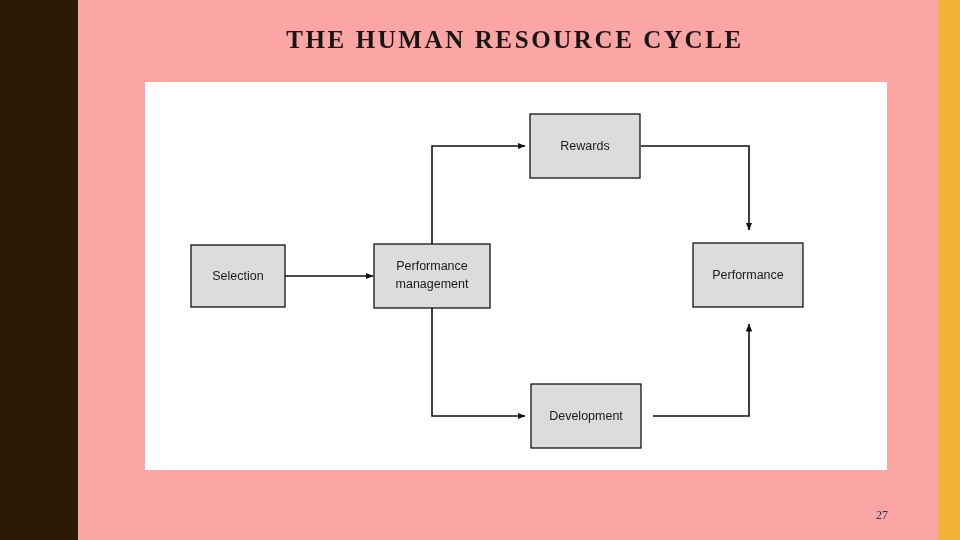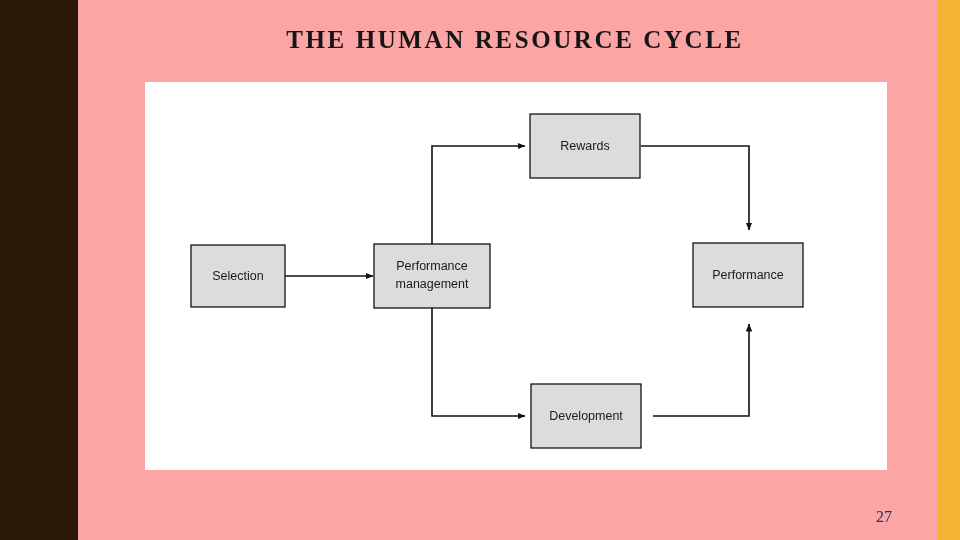--- a/index.html
+++ b/index.html
@@ -77,21 +77,21 @@
     fill: #1a1a1a;
     text-anchor: middle;
     dominant-baseline: middle;
   }
   
   .page-number {
     position: absolute;
     left: 876px;
     top: 508px;
     font-family: "Liberation Serif", serif;
-    font-size: 16px;
+    font-size: 12px;
     color: #1f3864;
   }
 </style>
 </head>
 <body>
 
 <div class="slide">
 
   <div class="left-band"></div>
   <svg class="left-band-wave" viewBox="0 0 46 540" preserveAspectRatio="none">

